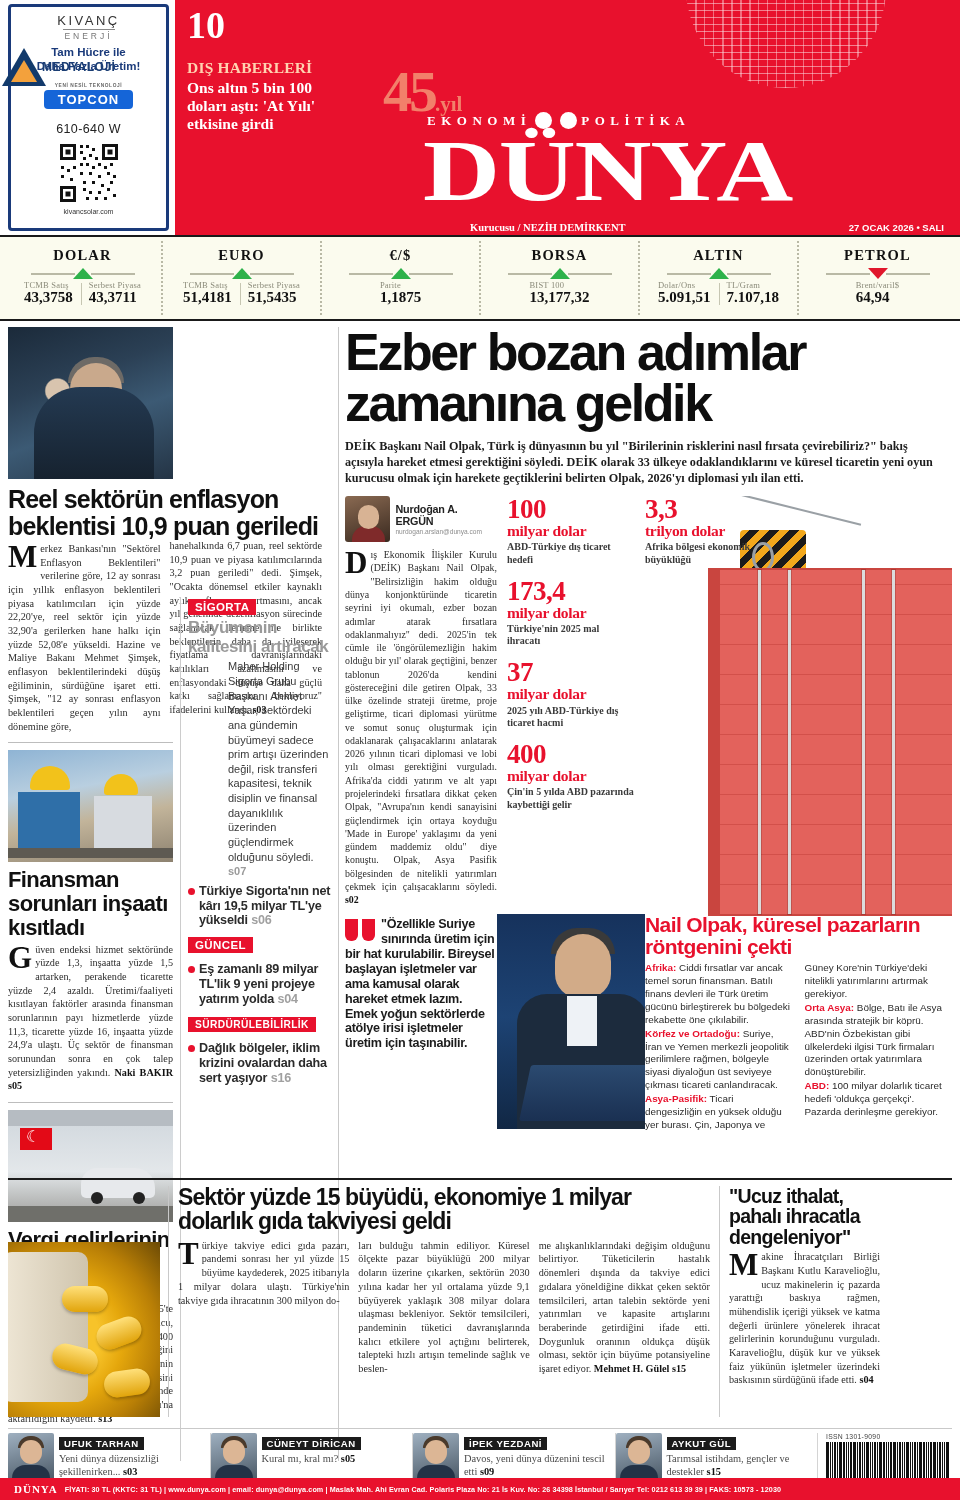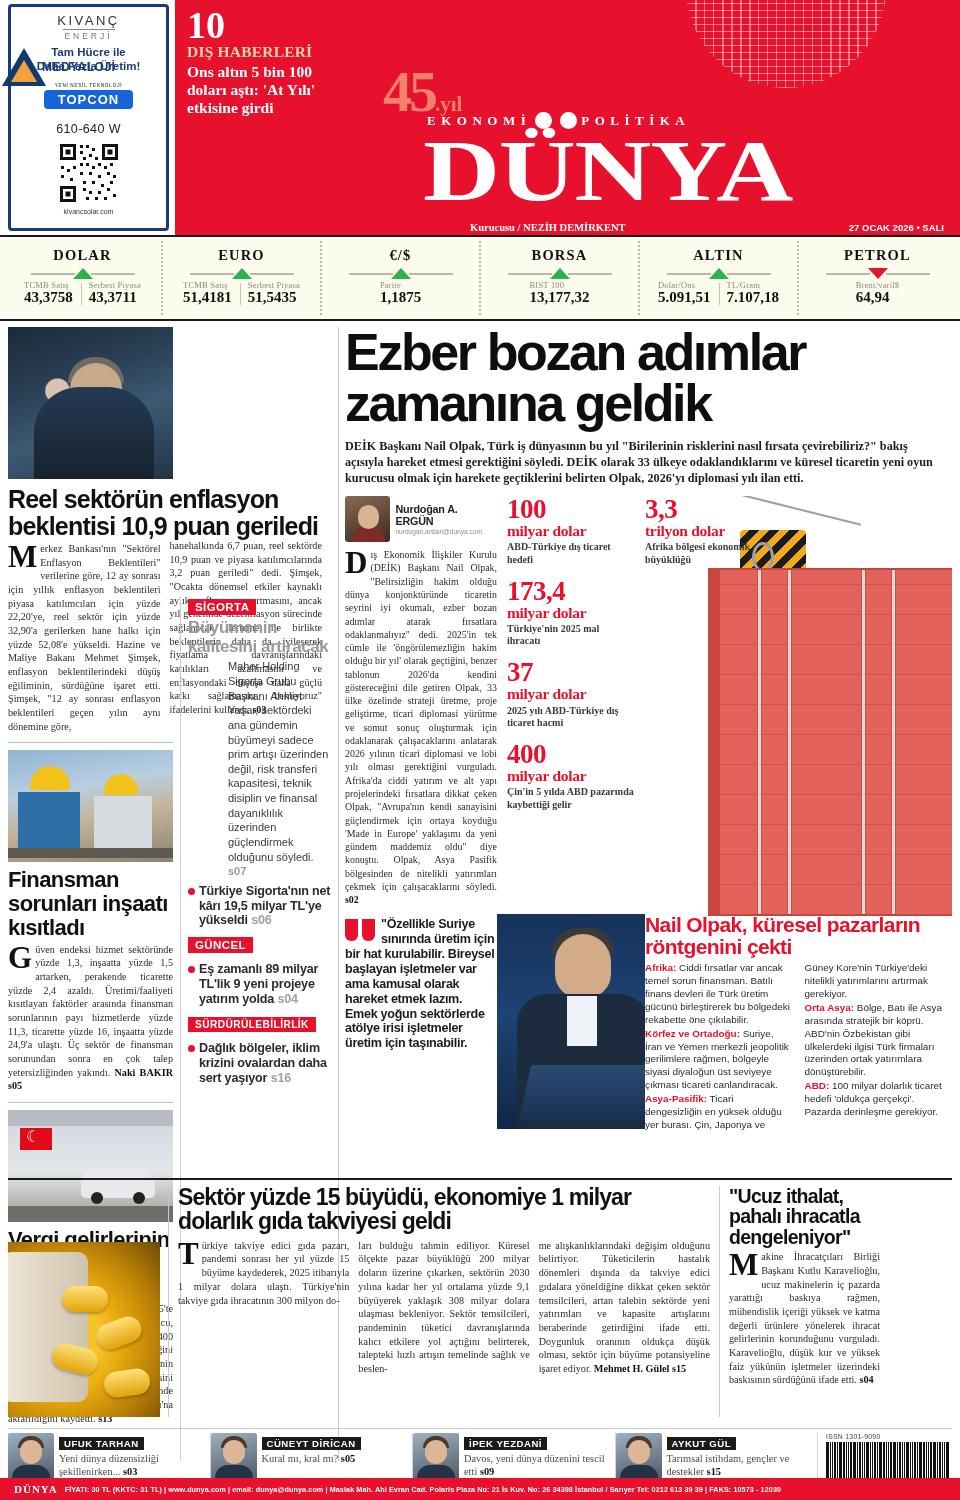--- a/index.html
+++ b/index.html
@@ -51,21 +51,21 @@
     width:0;height:0;border-left:13px solid transparent;border-right:13px solid transparent;
     border-bottom:22px solid #f3a13c;
   }
   .medyaloji-text { font-size:12px; font-weight:bold; color:#1b3e74; letter-spacing:.5px; margin-left:-4px; }
 
   .teaser {
     width:160px; background:#e8112d; color:#fff;
     padding:8px 10px 0 12px; height:235px;
   }
   .teaser-num { font-size:38px; font-weight:bold; line-height:.92; font-family:"Liberation Serif", serif; }
-  .teaser-sec { font-size:15.5px; font-weight:bold; font-family:"Liberation Serif", serif; color:#ffd2b0; letter-spacing:.2px; margin-top:0; }
+  .teaser-sec { font-size:15.5px; font-weight:bold; font-family:"Liberation Serif", serif; color:#ffd2b0; letter-spacing:.2px; margin-top:16px; }
   .teaser-txt { font-size:15.5px; font-weight:bold; font-family:"Liberation Serif", serif; line-height:1.17; margin-top:2px; }
 
   .masthead {
     flex:1; background:#e8112d; position:relative; height:235px; overflow:hidden;
   }
   .globe {
     position:absolute; right:74px; top:-112px; width:200px; height:200px; border-radius:50%;
     background:
       repeating-linear-gradient(0deg, rgba(255,255,255,.55) 0 1.5px, transparent 1.5px 7px),
       repeating-linear-gradient(90deg, rgba(255,255,255,.45) 0 1.5px, transparent 1.5px 9px);

